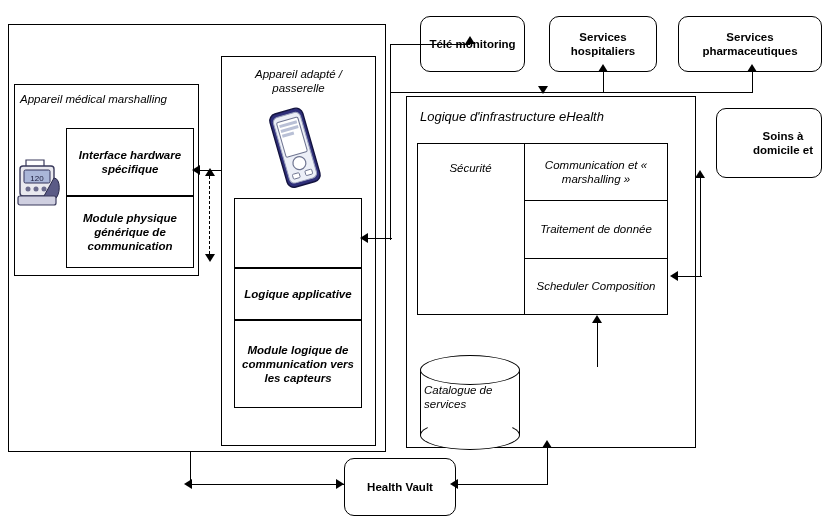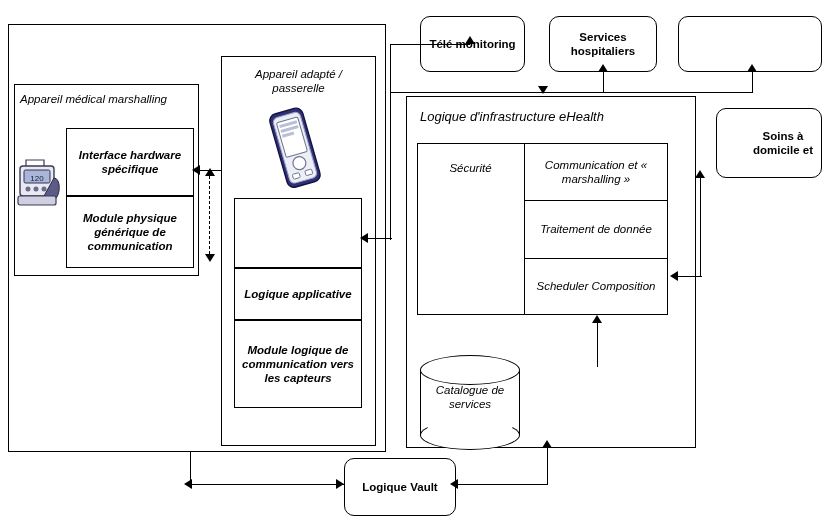--- a/index.html
+++ b/index.html
@@ -94,21 +94,20 @@
   }
   .cyl-ellipse {
     position: absolute;
     box-sizing: border-box;
     border: 1px solid #000;
     border-radius: 50%;
     background: #fff;
   }
   .cyl-label {
     position: absolute;
-    text-align: center;
     font-size: 11.5px;
     line-height: 1.25;
     font-style: italic;
   }
 
   .device-img { position: absolute; }
   .phone-img { position: absolute; }
 </style>
 </head>
 <body>
@@ -167,20 +166,21 @@
   <div class="box" style="left:234px; top:320px; width:128px; height:88px;"></div>
   <div class="lbl bold italic" style="left:236px; top:322px; width:124px; height:84px;">Module logique de communication vers les capteurs</div>
 
   <div class="box rounded" style="left:420px; top:16px; width:105px; height:56px;"></div>
   <div class="lbl bold" style="left:422px; top:18px; width:101px; height:52px;">Télé monitoring</div>
 
   <div class="box rounded" style="left:549px; top:16px; width:108px; height:56px;"></div>
   <div class="lbl bold" style="left:551px; top:18px; width:104px; height:52px;">Services hospitaliers</div>
 
   <div class="box rounded" style="left:678px; top:16px; width:144px; height:56px;"></div>
+  <div class="lbl bold" style="left:680px; top:18px; width:140px; height:52px;">Services pharmaceutiques</div>
 
   <div class="box" style="left:406px; top:96px; width:290px; height:352px;"></div>
   <div class="lbl italic left" style="left:418px; top:106px; width:270px; height:22px; font-size:13px;">Logique d'infrastructure eHealth</div>
 
   <div class="box" style="left:417px; top:143px; width:251px; height:172px;"></div>
 
   <div class="vline" style="left:524px; top:143px; height:172px; border-left-width:1px;"></div>
 
   <div class="hline" style="left:524px; top:200px; width:144px; border-top-width:1px;"></div>
   <div class="hline" style="left:524px; top:258px; width:144px; border-top-width:1px;"></div>
@@ -192,21 +192,21 @@
 
   <div class="box rounded" style="left:716px; top:108px; width:106px; height:70px;"></div>
   <div class="lbl bold" style="left:718px; top:110px; width:102px; height:66px;padding-left:30px;">Soins à domicile et</div>
 
   <div class="cyl-body" style="left:420px; top:370px; width:100px; height:65px;"></div>
   <div class="cyl-ellipse" style="left:420px; top:355px; width:100px; height:30px;"></div>
   <div class="cyl-ellipse" style="left:420px; top:420px; width:100px; height:30px; border-top-color:transparent;"></div>
   <div class="cyl-label" style="left:424px; top:383px; width:92px;">Catalogue de services</div>
 
   <div class="box rounded" style="left:344px; top:458px; width:112px; height:58px;"></div>
-  <div class="lbl bold" style="left:346px; top:460px; width:108px; height:54px;">Logique Vault</div>
+  <div class="lbl bold" style="left:346px; top:460px; width:108px; height:54px;">Health Vault</div>
 
   <div class="dashed-v" style="left:209px; top:176px; height:78px;"></div>
   <div class="arrow arr-up" style="left:205px; top:168px;"></div>
   <div class="arrow arr-down" style="left:205px; top:254px;"></div>
 
   <div class="hline" style="left:199px; top:170px; width:22px;"></div>
   <div class="arrow arr-left" style="left:192px; top:165px;"></div>
   <div class="vline" style="left:220px; top:170px; height:0px;"></div>
 
   <div class="hline" style="left:199px; top:170px; width:0px;"></div>

